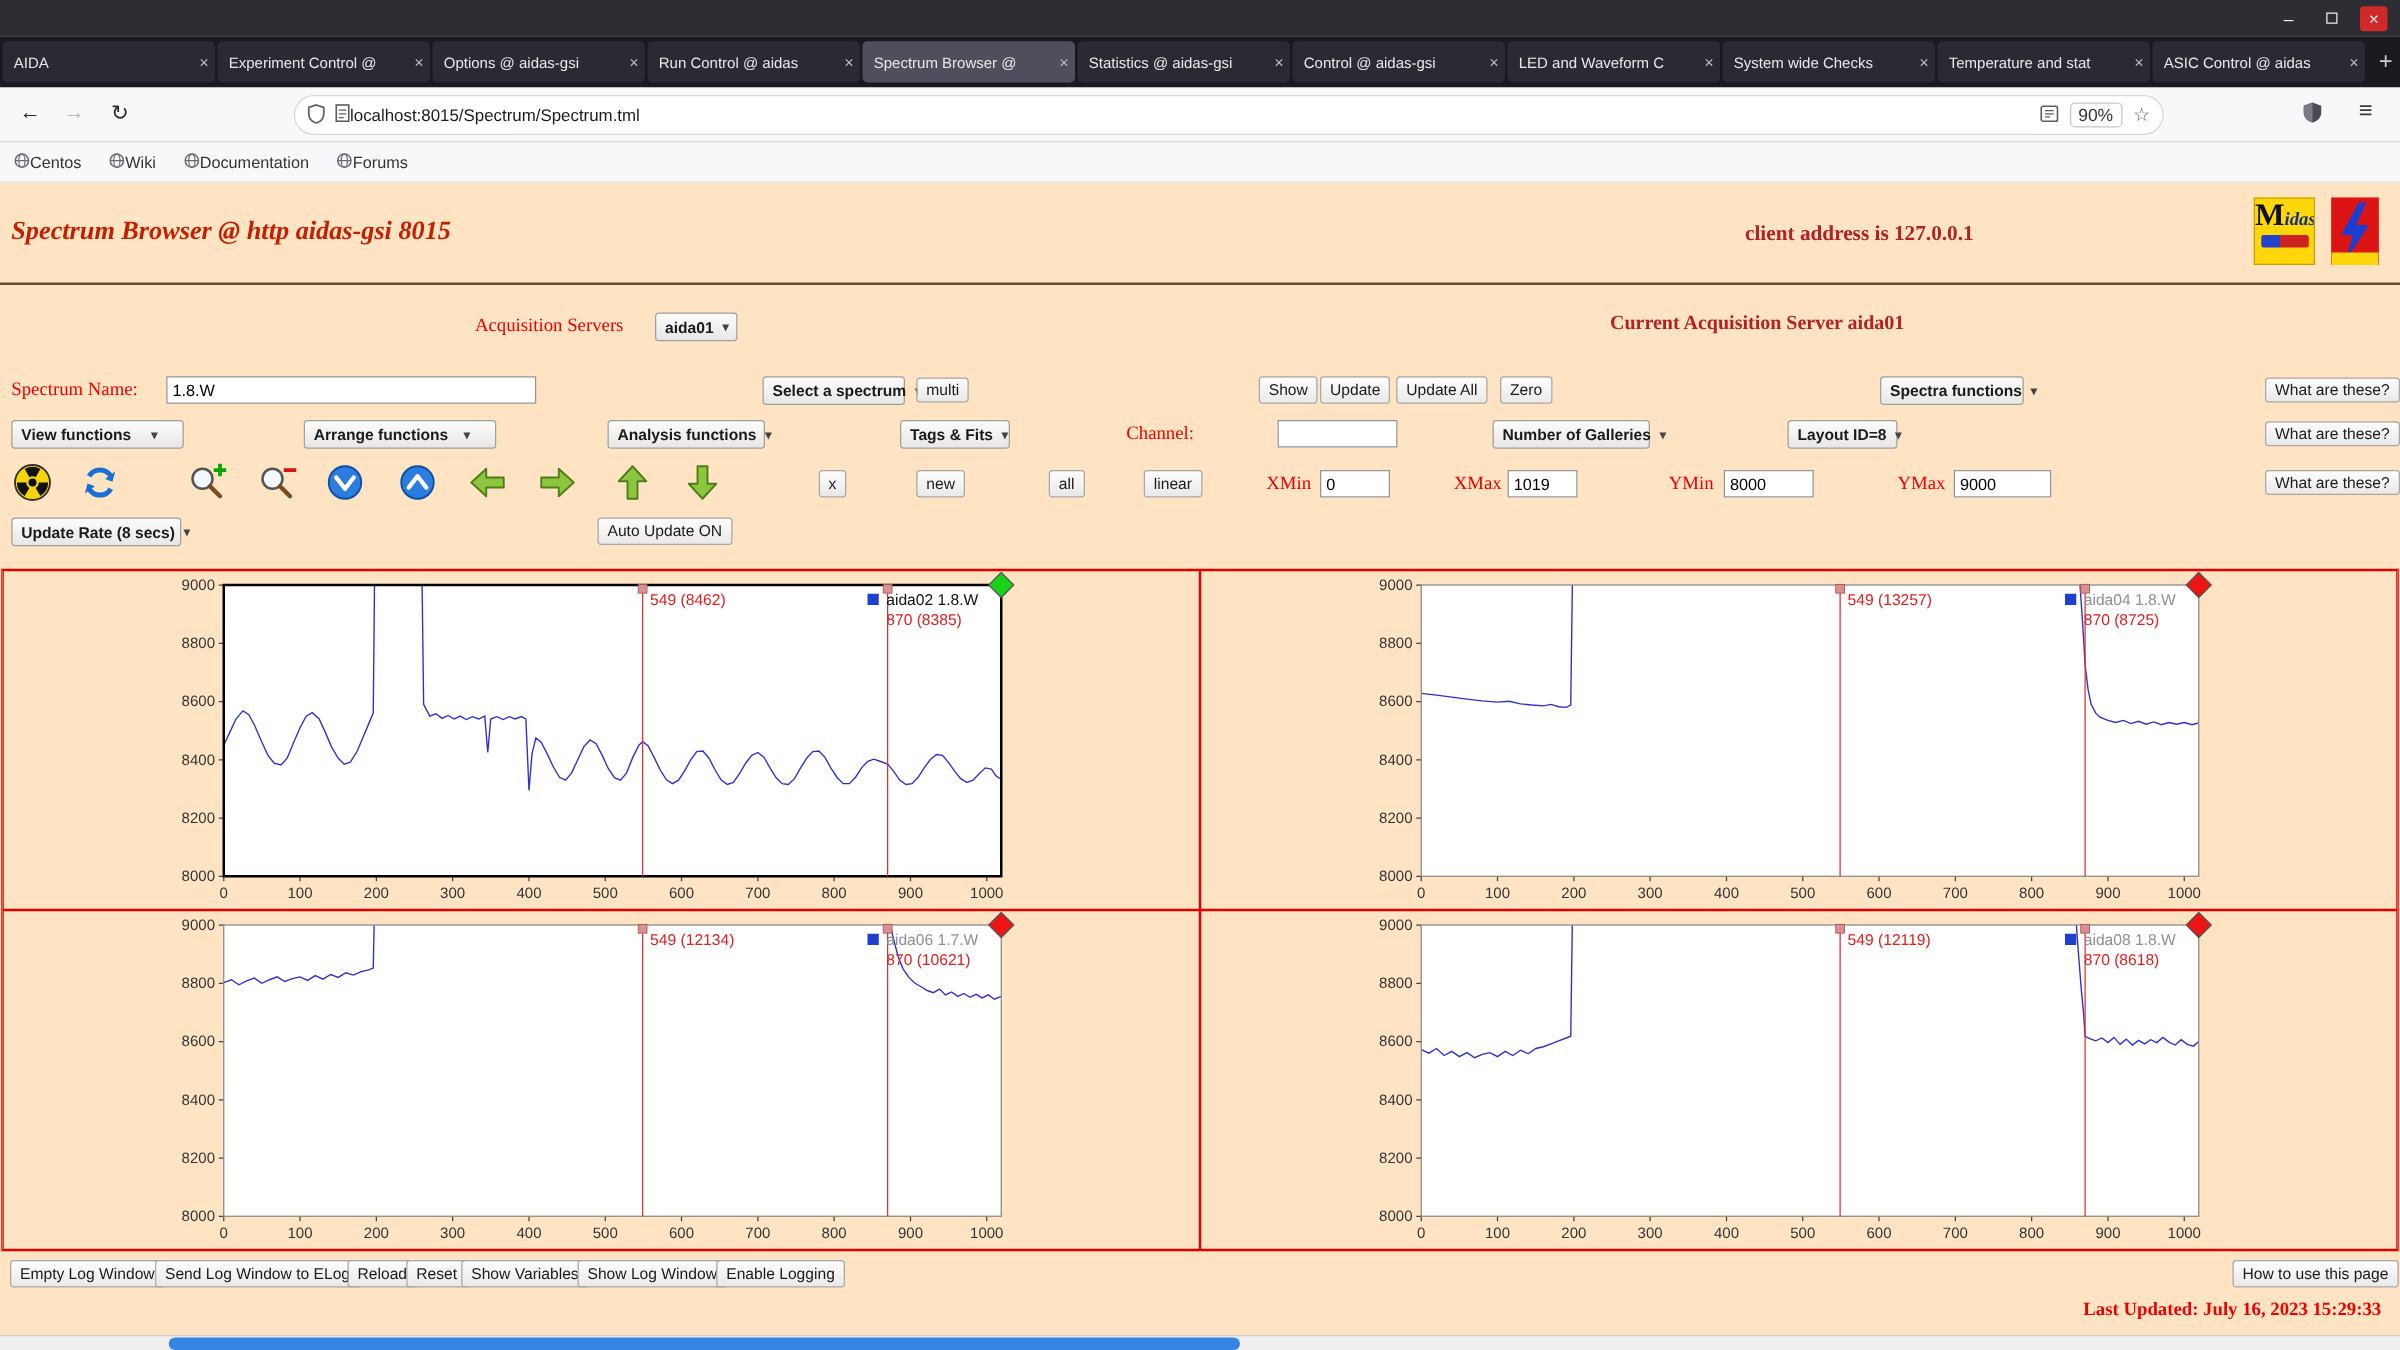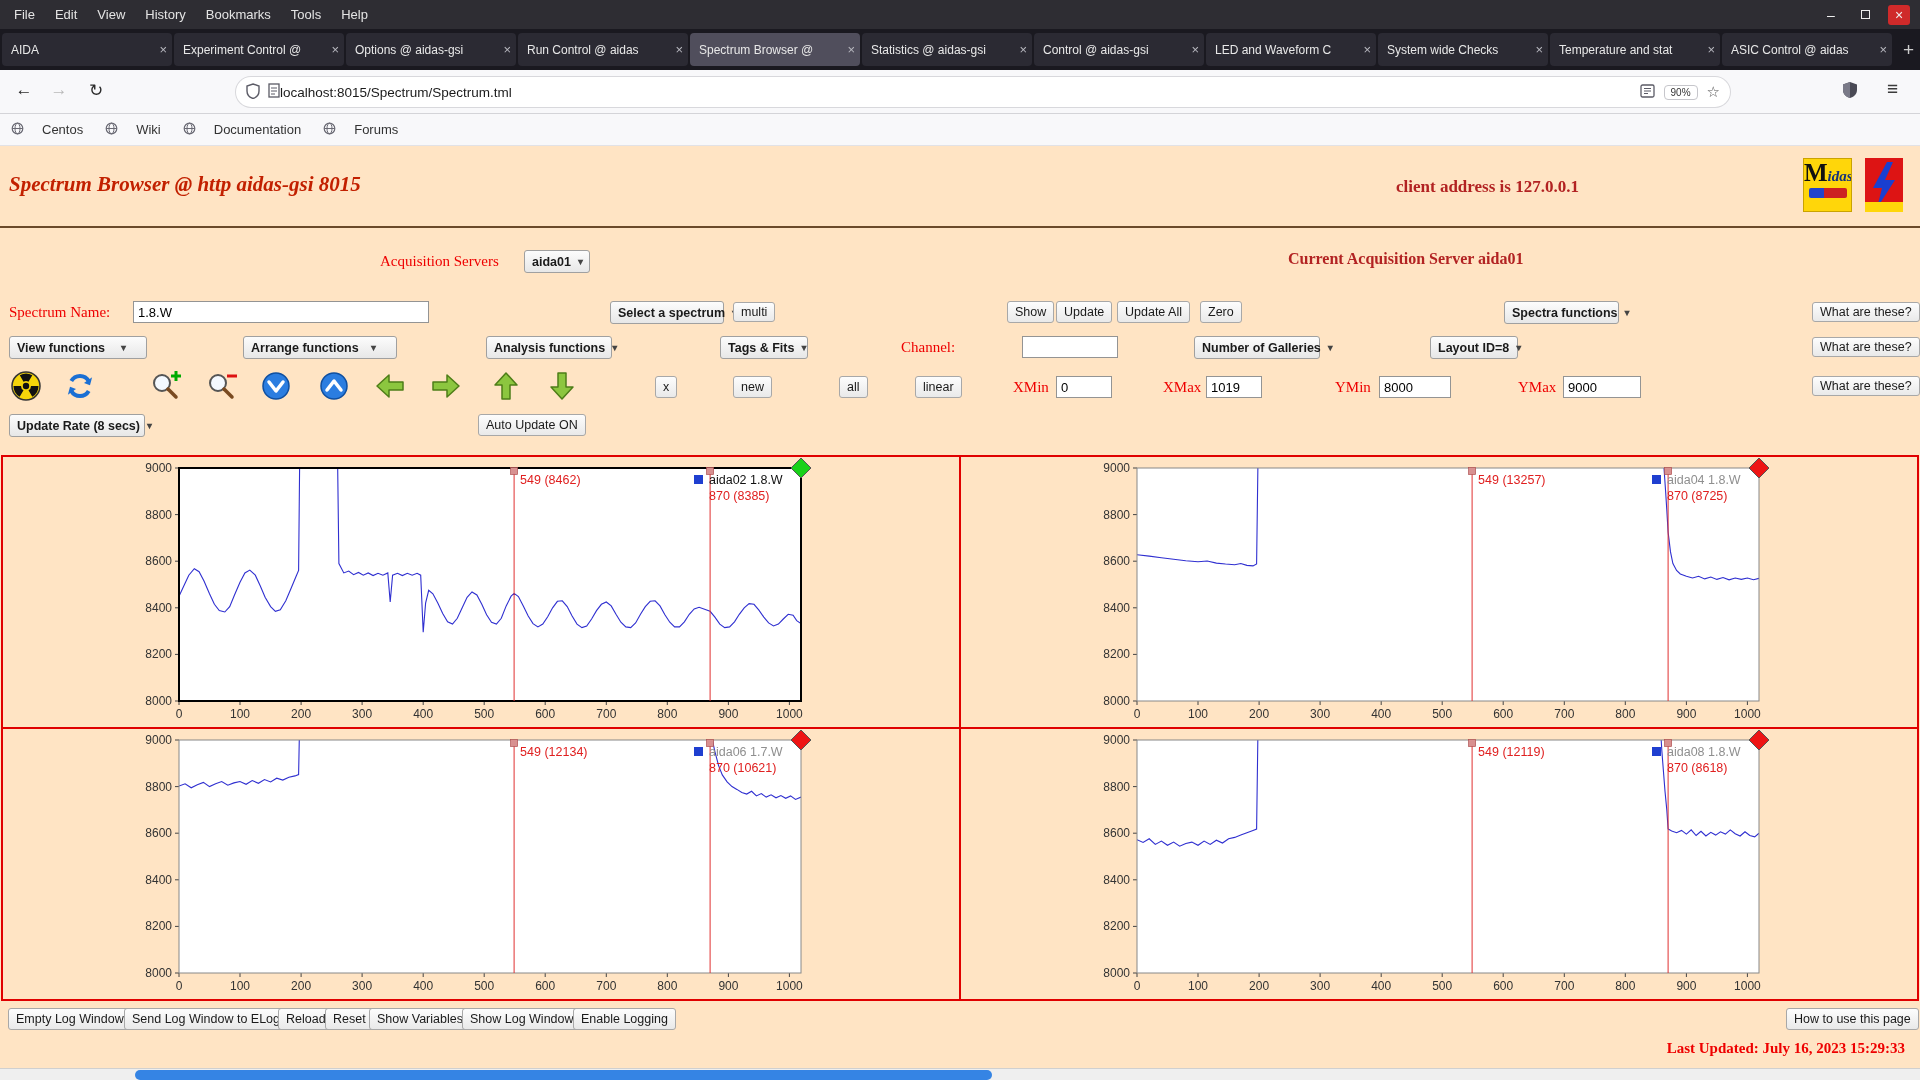--- a/index.html
+++ b/index.html
@@ -21,26 +21,26 @@
   .tab-title{flex:1;overflow:hidden;white-space:nowrap;}
   .tab-close{color:#b9b9c0;font-size:13px;margin-left:4px;flex:0 0 auto;}
   .newtab{color:#ccc;font-size:19px;padding:0 11px;line-height:41px;}
 
   .navbar{position:absolute;top:70px;left:0;width:1920px;height:44px;background:#f8f8fa;border-bottom:1px solid #d4d4d8;z-index:5;}
   .navbtn{position:absolute;top:10px;width:28px;text-align:center;font-size:17px;color:#2b2b2b;}
   .navbtn.disabled{color:#b8b8b8;}
   .urlbar{position:absolute;left:236px;top:7px;width:1494px;height:30px;background:#fff;border-radius:15px;box-shadow:0 0 0 1px #d8d8dc;display:flex;align-items:center;padding:0 10px;font-size:13.5px;color:#1b1b1b;}
   .url{margin-left:0;white-space:nowrap;}
   .u-spacer{flex:1;}
-  .zoom-pill{border:1px solid #c6c6cb;border-radius:4px;font-size:10px;padding:1px 6px;color:#333;margin:3px 9px;}
+  .zoom-pill{border:1px solid #c6c6cb;border-radius:4px;font-size:14px;padding:1px 6px;color:#333;margin:3px 9px;}
   .star{font-size:15px;color:#555;}
   .nav-right-icon{position:absolute;top:11px;color:#3b3b3b;}
 
   .bookmarksbar{position:absolute;top:114px;left:0;width:1920px;height:32px;background:#f8f8fa;border-bottom:1px solid #e2e2e6;display:flex;align-items:center;z-index:5;font-size:13px;color:#333;}
-  .bm{display:flex;align-items:center;gap:18px;padding:0 11px;}
+  .bm{display:flex;align-items:center;gap:0;padding:0 11px;}
 
   
   .page{position:absolute;top:146px;left:0;width:1920px;height:922px;background:#ffe4c4;}
   .hdr-title{position:absolute;left:9px;top:26px;font:italic 700 21px "Liberation Serif",serif;color:#c22000;}
   .hdr-client{position:absolute;left:1396px;top:31px;font:700 17px "Liberation Serif",serif;color:#b22222;}
   .logo-midas{position:absolute;left:1803px;top:12px;width:49px;height:54px;background:#ffd60a;border:1px solid #caa300;text-align:center;overflow:hidden;}
   .midas-m{font:700 25px "Liberation Serif",serif;color:#111;}
   .midas-rest{font:italic 700 15px "Liberation Serif",serif;color:#14317d;}
   .midas-art{margin:1px auto 0;width:38px;height:10px;background:linear-gradient(90deg,#2244cc 0 40%,#cc2222 40% 100%);border-radius:2px;}
   .logo-powered{position:absolute;left:1865px;top:12px;width:38px;height:54px;background:#dd1414;overflow:hidden;}
@@ -63,29 +63,20 @@
 
   .last-upd{position:absolute;right:15px;top:894px;font:700 15px "Liberation Serif",serif;color:#ee0000;}
 
   .hscroll{position:absolute;top:1068px;left:0;width:1920px;height:12px;background:#efefef;border-top:1px solid #d0d0d0;}
   .thumb{position:absolute;left:135px;top:1px;width:857px;height:10px;background:#3584e4;border-radius:5px;}
 </style>
 </head>
 <body>
 
 <div class="titlebar">
-  <div class="menubar">
-      <span class="menu-item">File</span>
-      <span class="menu-item">Edit</span>
-      <span class="menu-item">View</span>
-      <span class="menu-item">History</span>
-      <span class="menu-item">Bookmarks</span>
-      <span class="menu-item">Tools</span>
-      <span class="menu-item">Help</span>
-    </div>
   <div class="wincontrols">
     <span class="winbtn">–</span>
     <span class="winbtn">
         <span class="maxsq"></span>
       </span>
     <span class="winbtn close">×</span>
   </div>
 </div>
 
 <div class="tabbar">

